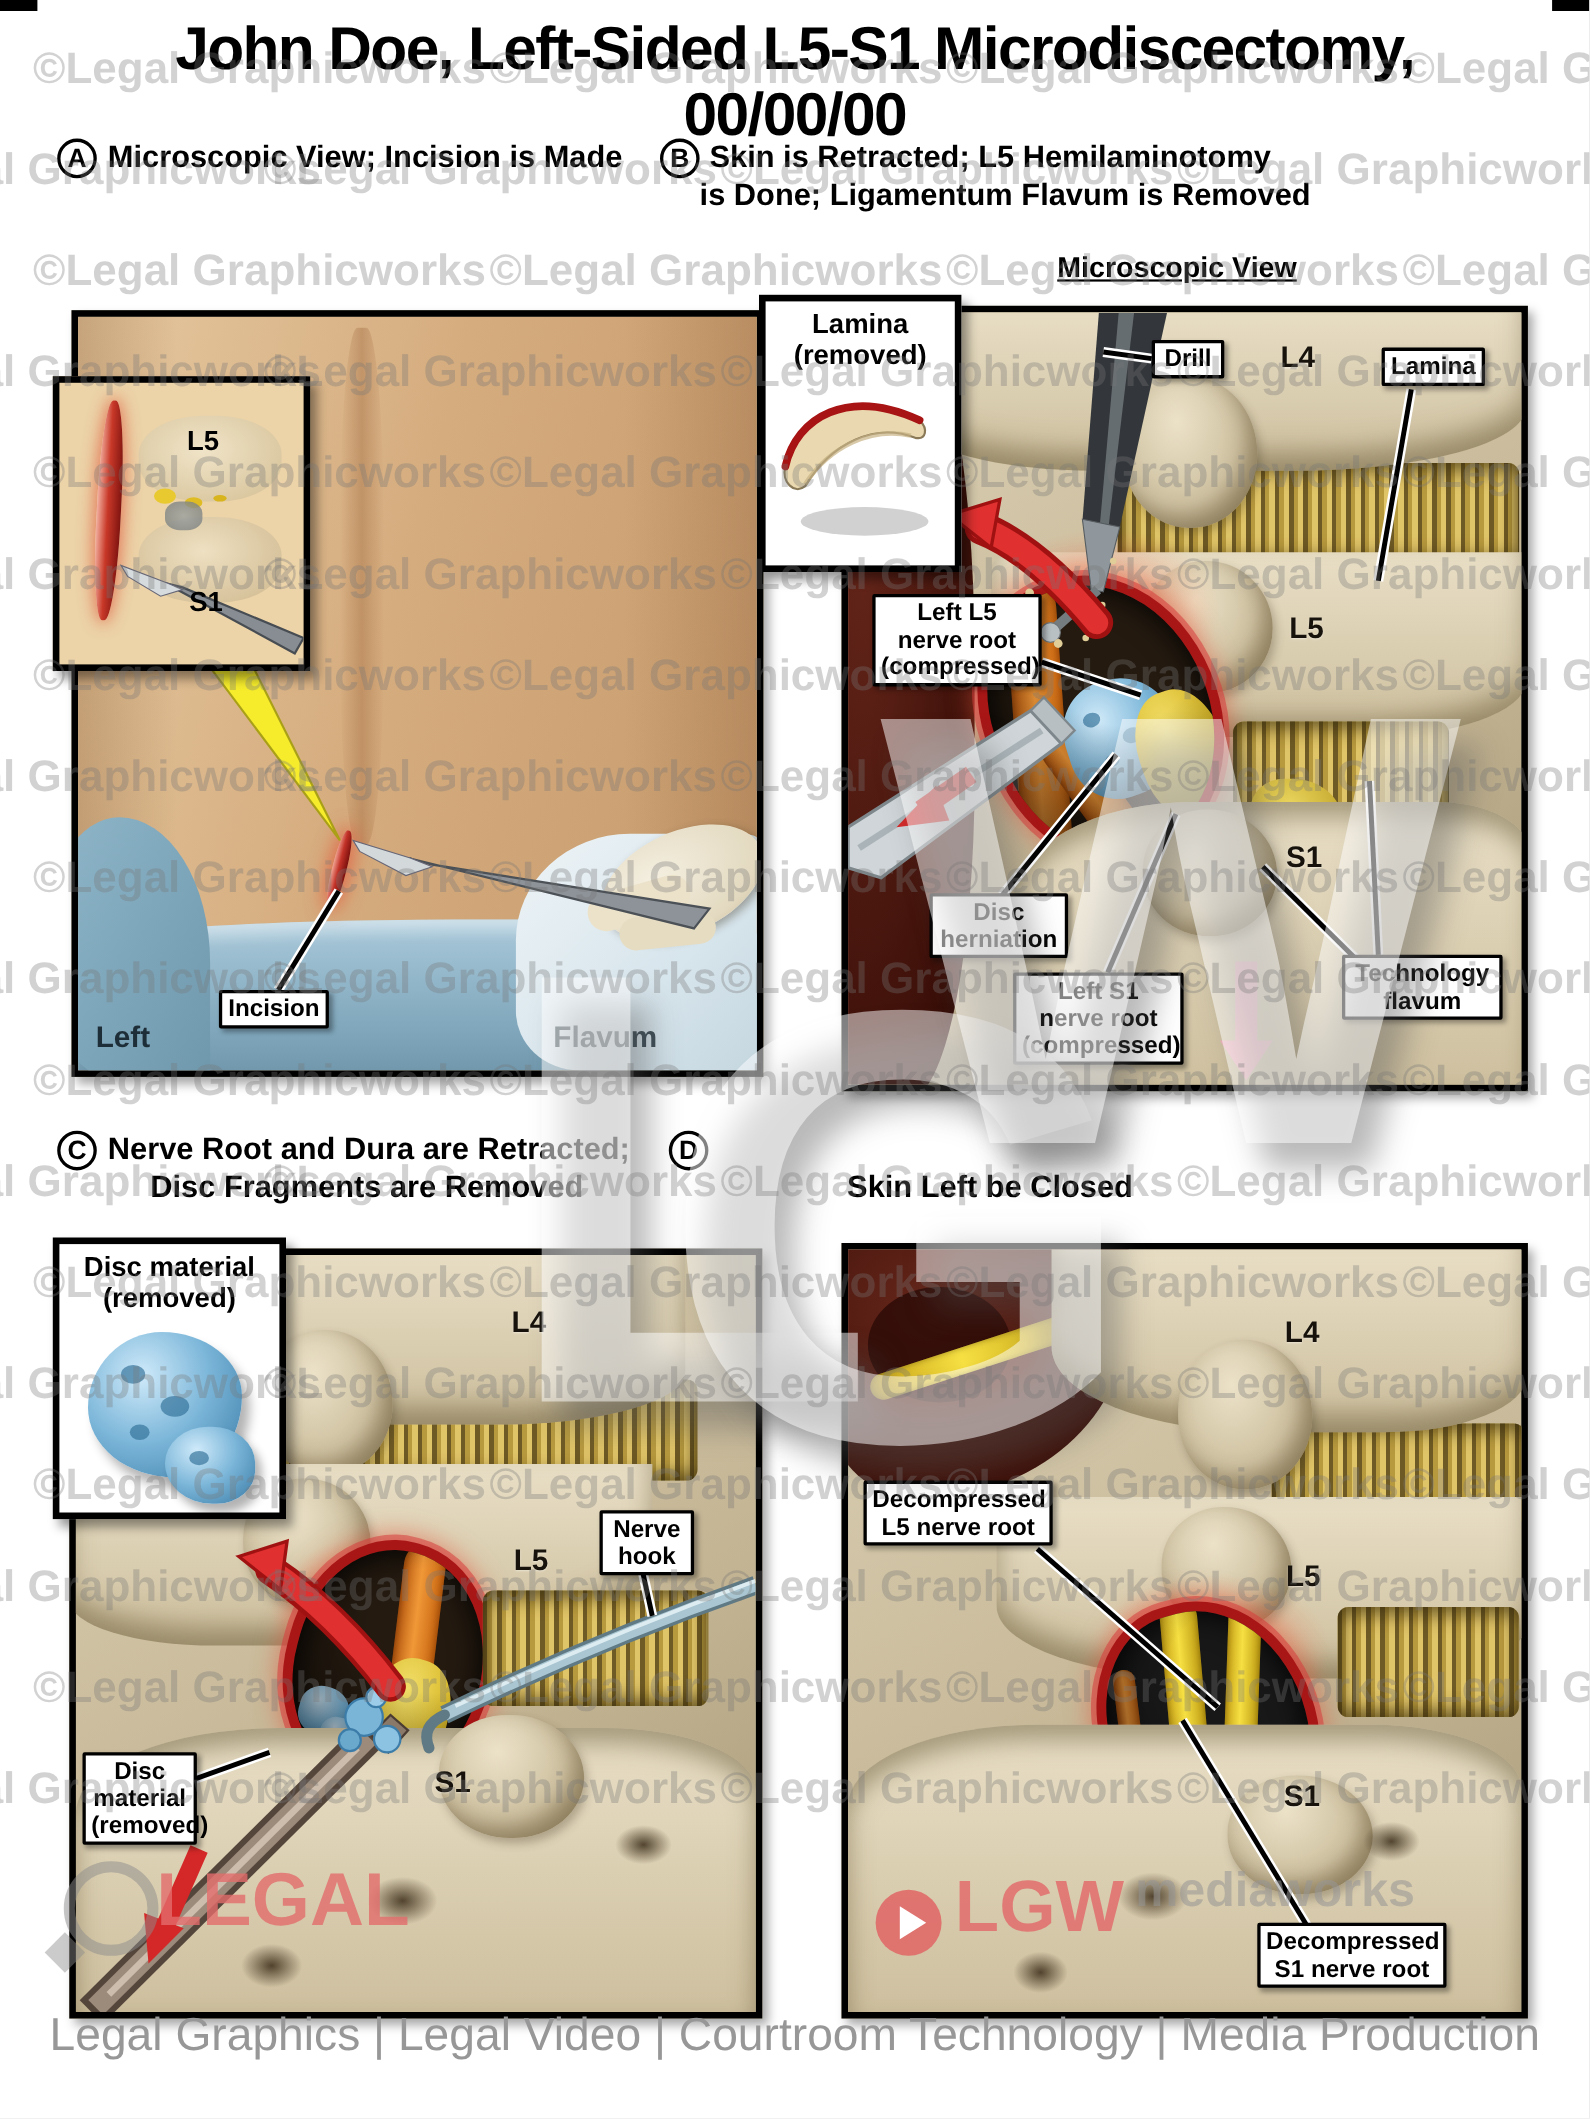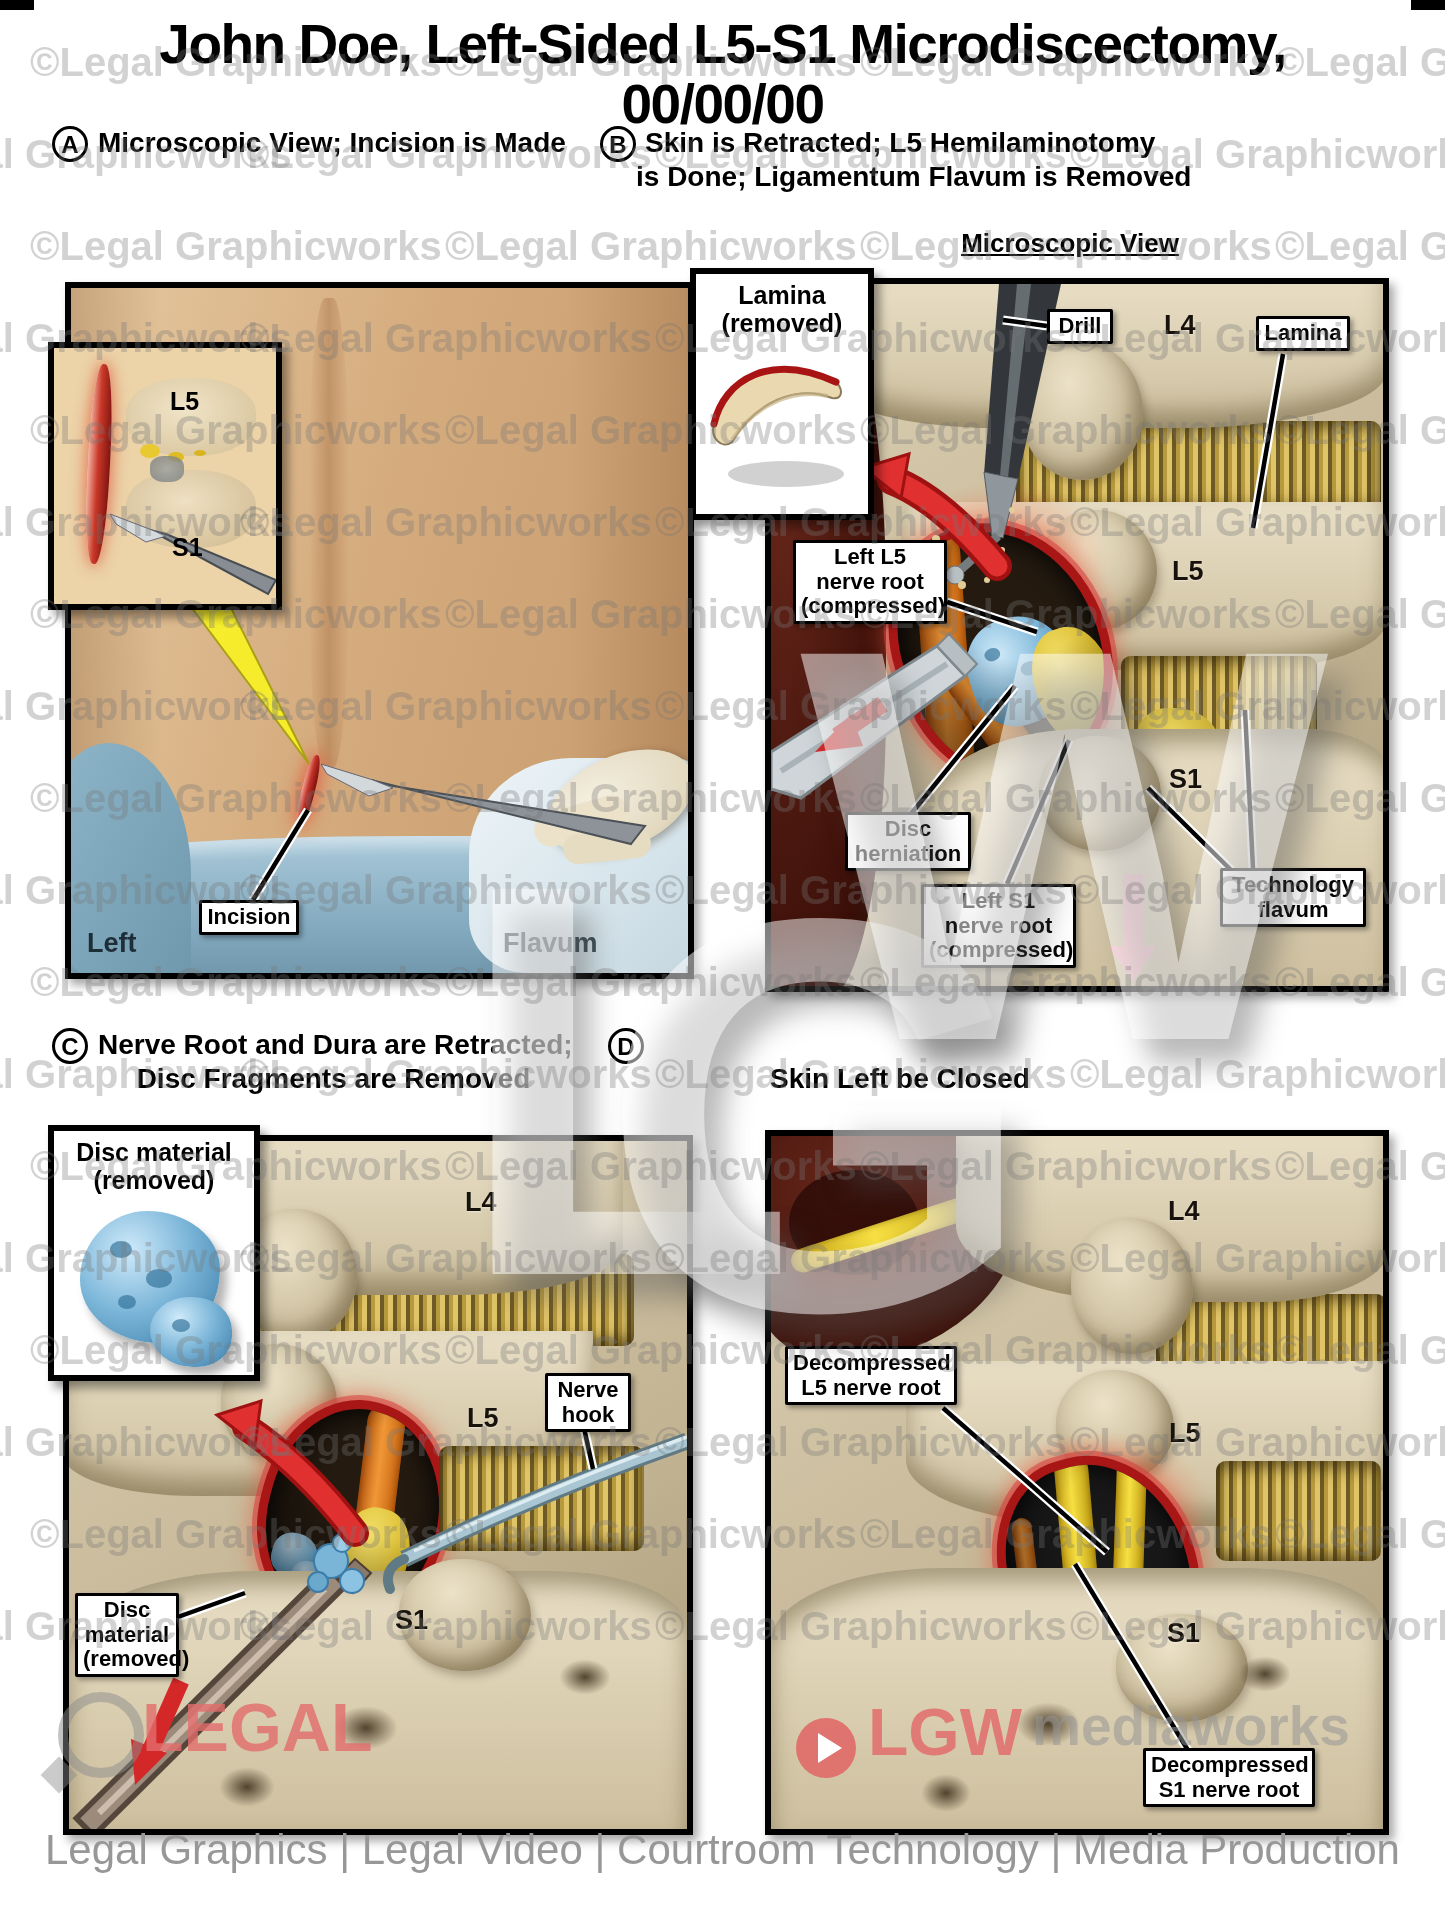--- a/index.html
+++ b/index.html
@@ -435,17 +435,17 @@
       <span class="wm" style="left: 1070px; top: 1604px;">©Legal Graphicworks</span>
     </div>
 
   <div class="abs" style="left:58px;top:1692px;width:66px;height:66px;border:10px solid rgba(140,140,140,.5);border-radius:50%;z-index:72"></div>
   <div class="abs" style="left:46px;top:1762px;width:26px;height:26px;background:rgba(140,140,140,.45);transform:rotate(45deg);z-index:72"></div>
   <span class="logo" style="left:142px;top:1688px;font-size:68px;color:rgba(226,108,108,.8)">LEGAL</span>
   <div class="abs" style="left:796px;top:1718px;width:60px;height:60px;border-radius:50%;background:rgba(224,100,100,.85);z-index:72">
     <div style="position:absolute;left:22px;top:15px;width:0;height:0;border-left:24px solid #fff;border-top:15px solid transparent;border-bottom:15px solid transparent"></div>
   </div>
   <span class="logo" style="left:868px;top:1694px;font-size:66px;color:rgba(226,108,108,.85)">LGW</span>
-  <span class="logo" style="left:1032px;top:1694px;font-size:55px;color:rgba(150,150,150,.55)">mediaworks</span>
+  <span class="logo" style="left:1032px;top:1694px;font-size:44px;color:rgba(150,150,150,.55)">mediaworks</span>
 
   <div class="footer" style="top:1826px">Legal Graphics | Legal Video | Courtroom Technology | Media Production</div>
 
 </div>
 
 </body></html>

